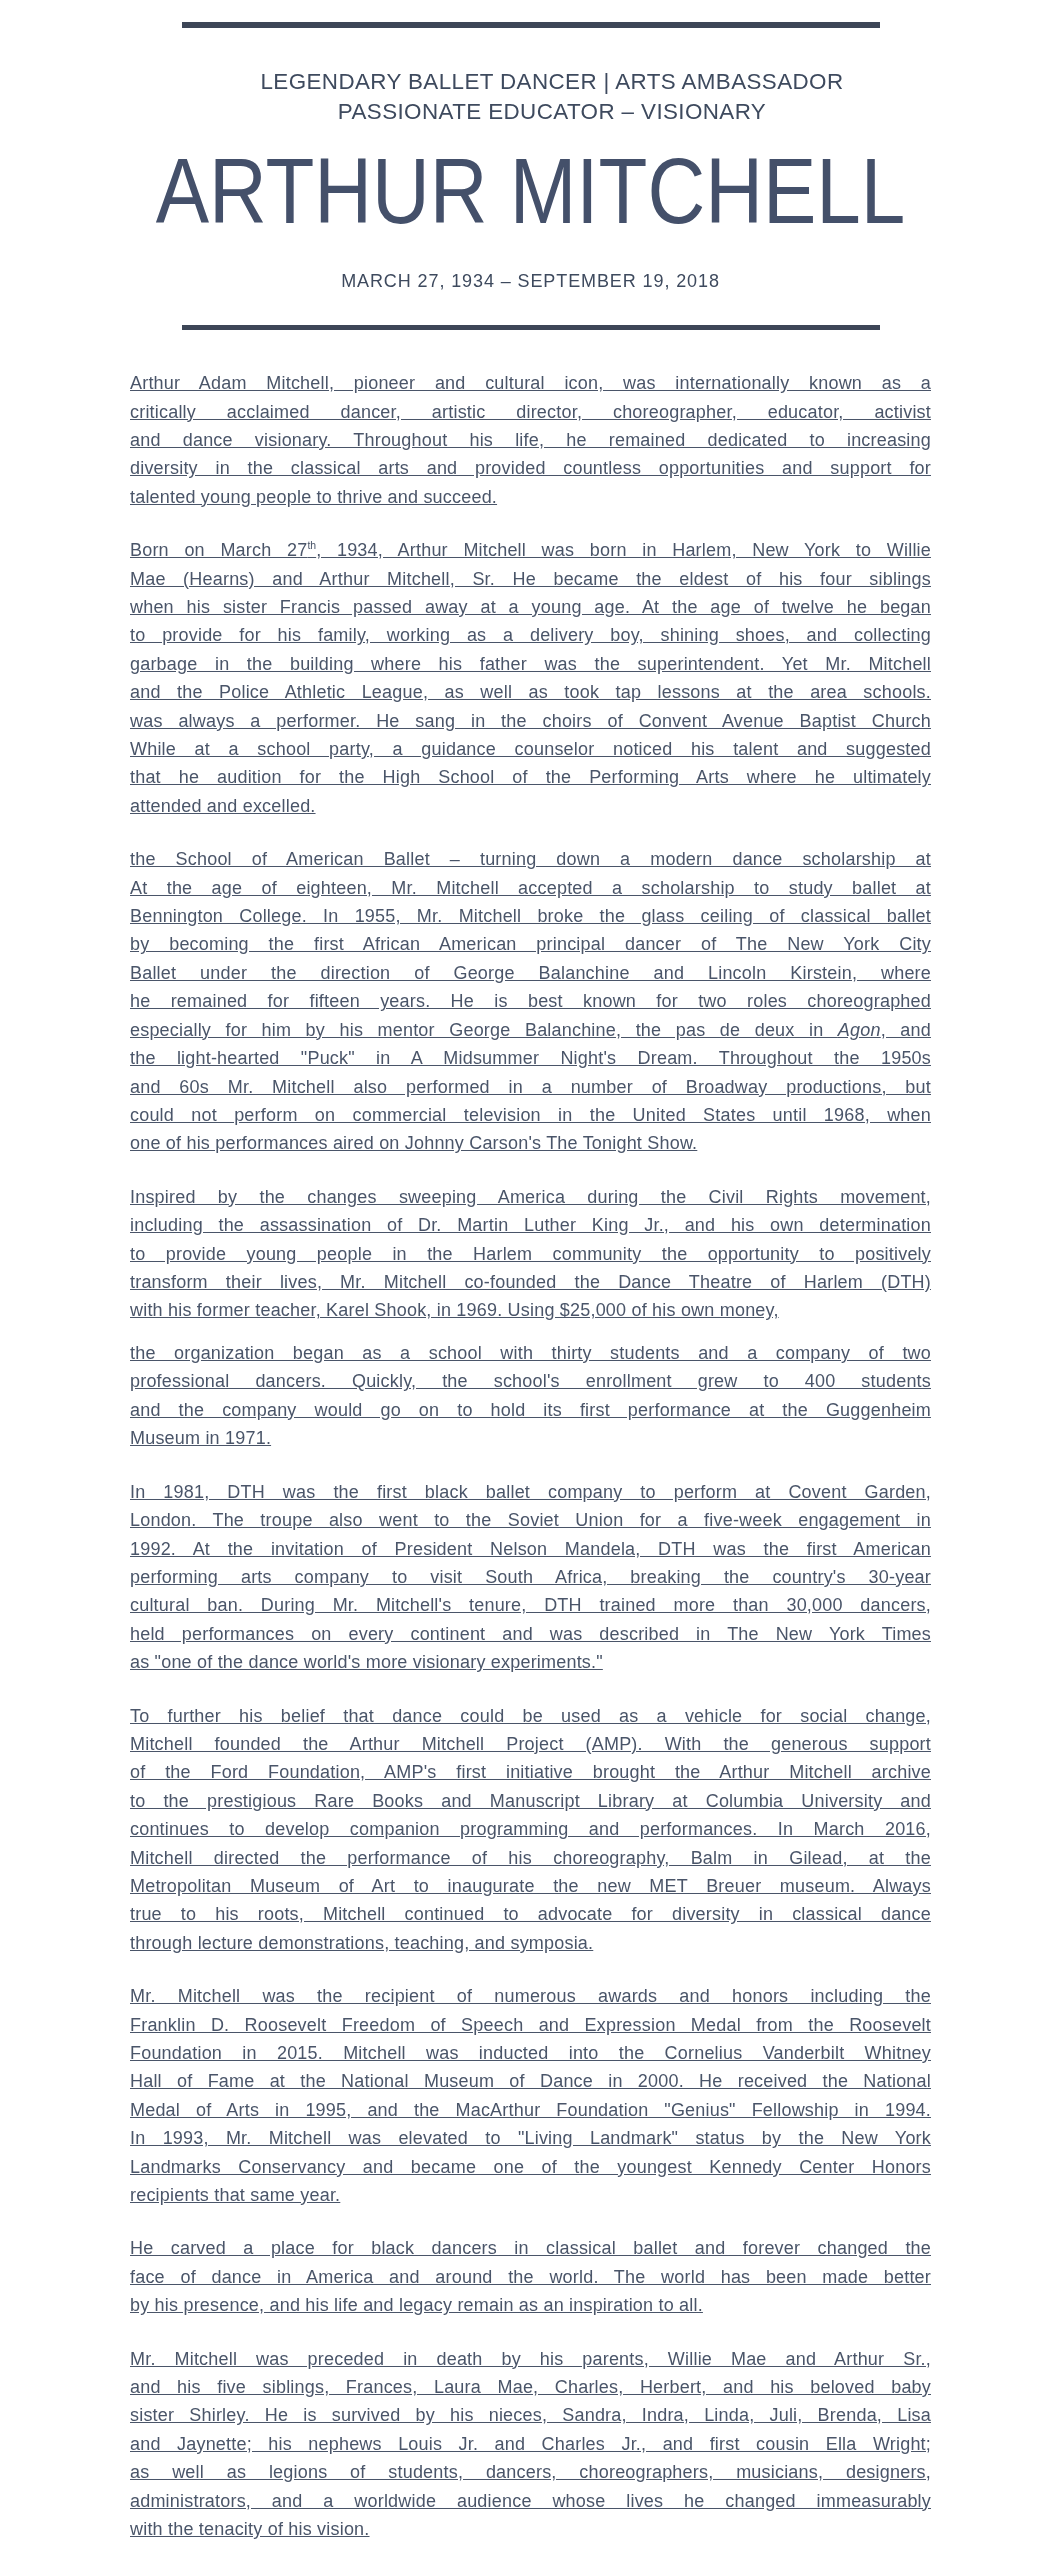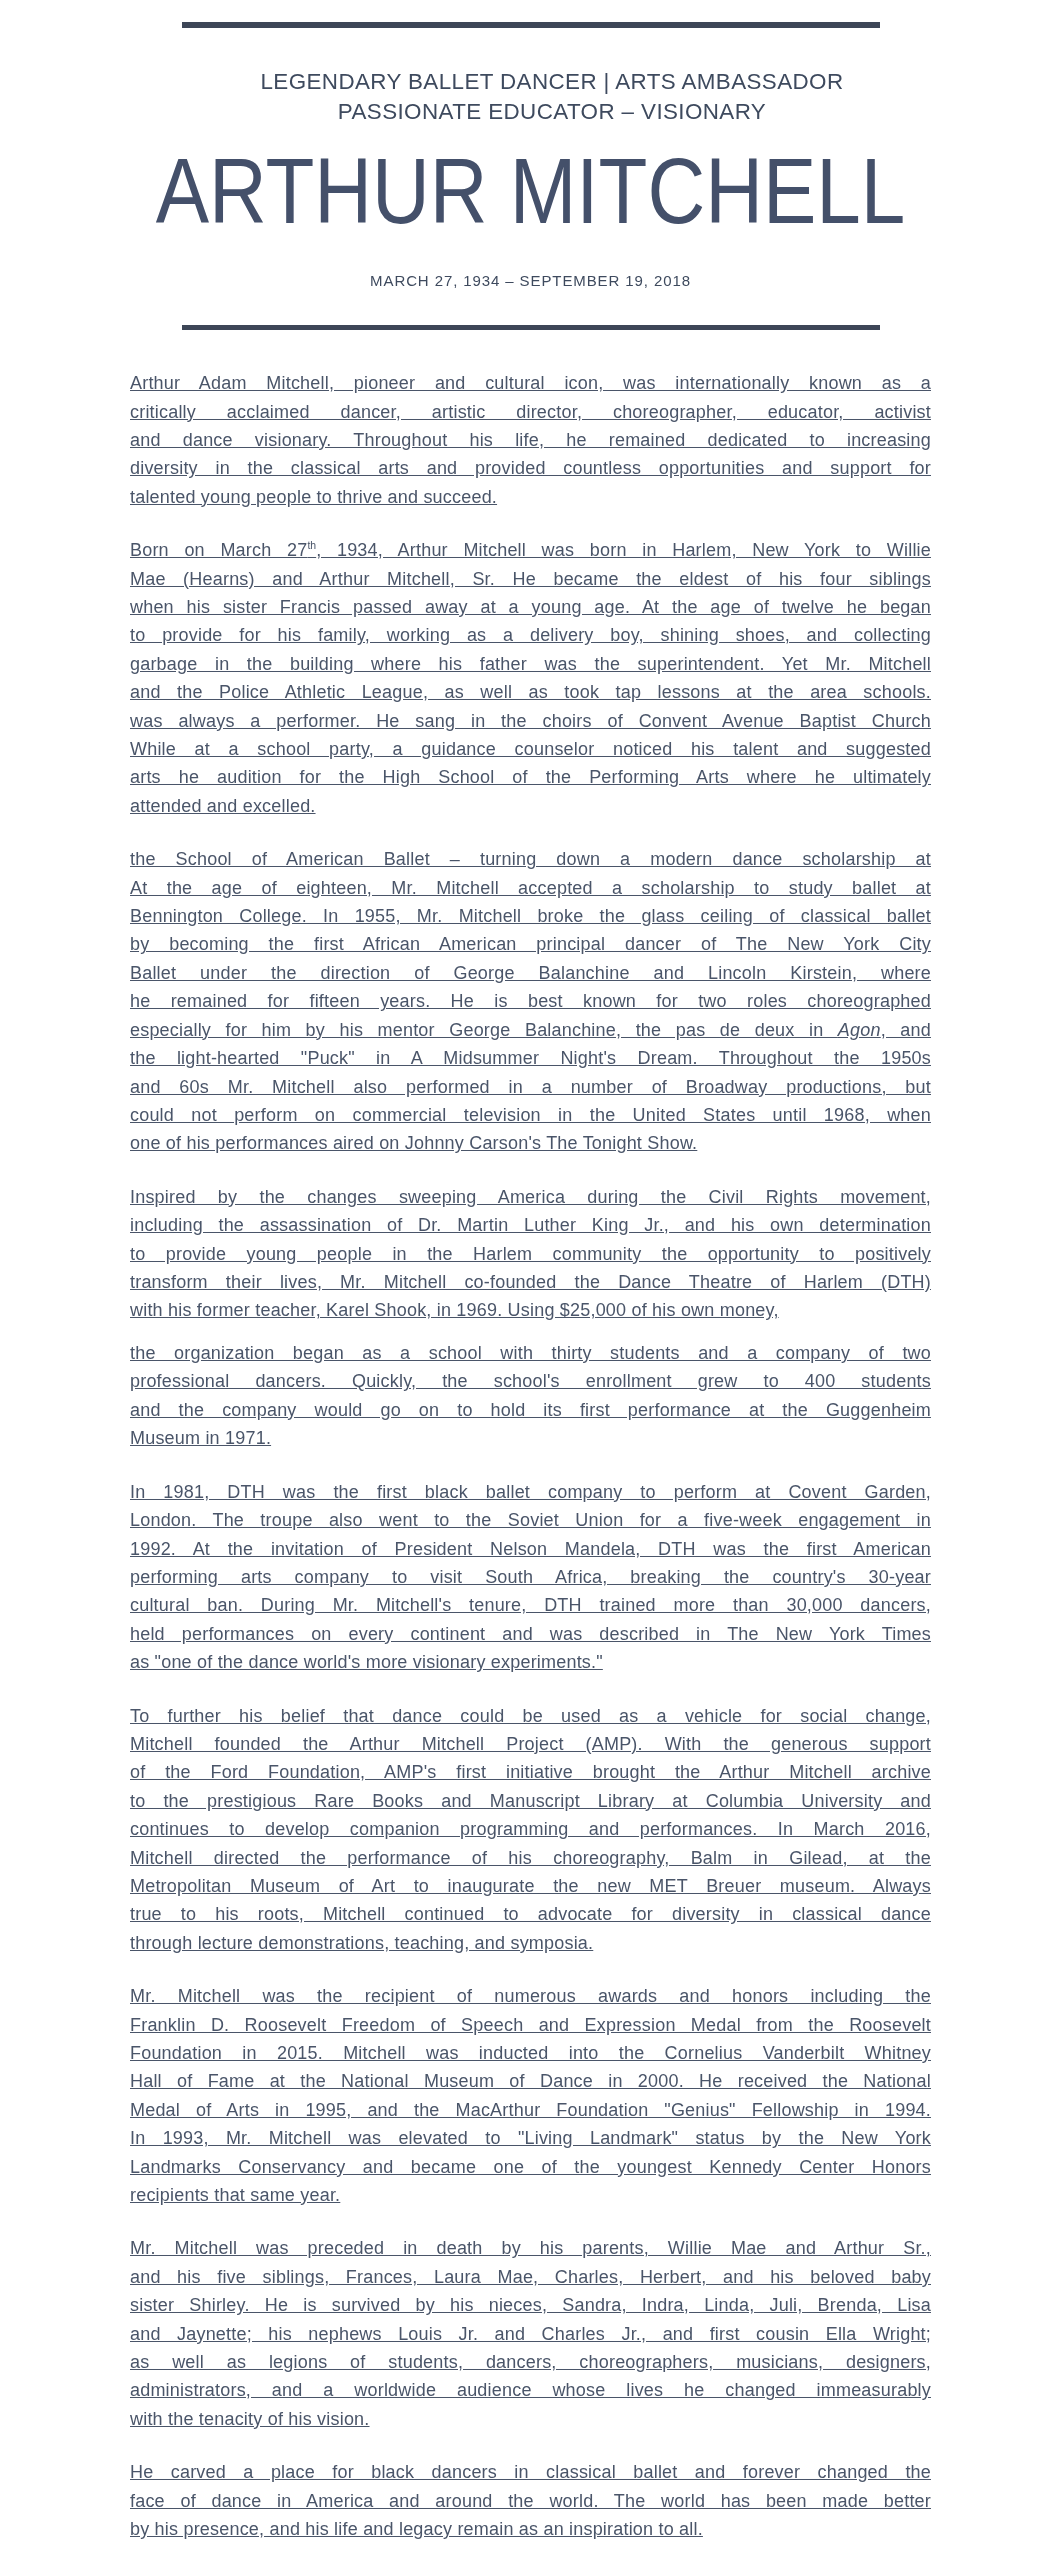--- a/index.html
+++ b/index.html
@@ -41,21 +41,21 @@
     font-weight: 400;
     color: #44506a;
     text-align: center;
     white-space: nowrap;
     transform: scaleX(0.86);
     transform-origin: 50% 50%;
   }
 
   .dates {
     margin-top: 36px;
-    font-size: 15px;
+    font-size: 18px;
     line-height: 26px;
     letter-spacing: 0.9px;
     color: #3e4a5e;
     text-align: center;
     white-space: nowrap;
   }
 
   article {
     width: 801px;
     margin: 39px auto 0 auto;
@@ -113,21 +113,21 @@
       </div>
       <div class="para">
         <div class="jline"><span>Born on March 27</span><sup>th</sup><span>, 1934, Arthur Mitchell was born in Harlem, New York to Willie</span></div>
         <div class="jline"><span>Mae (Hearns) and Arthur Mitchell, Sr. He became the eldest of his four siblings</span></div>
         <div class="jline"><span>when his sister Francis passed away at a young age. At the age of twelve he began</span></div>
         <div class="jline"><span>to provide for his family, working as a delivery boy, shining shoes, and collecting</span></div>
         <div class="jline"><span>garbage in the building where his father was the superintendent. Yet Mr. Mitchell</span></div>
         <div class="jline"><span>and the Police Athletic League, as well as took tap lessons at the area schools.</span></div>
         <div class="jline"><span>was always a performer. He sang in the choirs of Convent Avenue Baptist Church</span></div>
         <div class="jline"><span>While at a school party, a guidance counselor noticed his talent and suggested</span></div>
-        <div class="jline"><span>arts he audition for the High School of the Performing Arts where he ultimately</span></div>
+        <div class="jline"><span>that he audition for the High School of the Performing Arts where he ultimately</span></div>
         <div class="jline last"><span>attended and excelled.</span></div>
       </div>
       <div class="para">
         <div class="jline"><span>the School of American Ballet – turning down a modern dance scholarship at</span></div>
         <div class="jline"><span>At the age of eighteen, Mr. Mitchell accepted a scholarship to study ballet at</span></div>
         <div class="jline"><span>Bennington College. In 1955, Mr. Mitchell broke the glass ceiling of classical ballet</span></div>
         <div class="jline"><span>by becoming the first African American principal dancer of The New York City</span></div>
         <div class="jline"><span>Ballet under the direction of George Balanchine and Lincoln Kirstein, where</span></div>
         <div class="jline"><span>he remained for fifteen years. He is best known for two roles choreographed</span></div>
         <div class="jline"><span>especially for him by his mentor George Balanchine, the pas de deux in </span><i>Agon</i><span>, and</span></div>
@@ -173,29 +173,29 @@
         <div class="jline"><span>Mr. Mitchell was the recipient of numerous awards and honors including the</span></div>
         <div class="jline"><span>Franklin D. Roosevelt Freedom of Speech and Expression Medal from the Roosevelt</span></div>
         <div class="jline"><span>Foundation in 2015. Mitchell was inducted into the Cornelius Vanderbilt Whitney</span></div>
         <div class="jline"><span>Hall of Fame at the National Museum of Dance in 2000. He received the National</span></div>
         <div class="jline"><span>Medal of Arts in 1995, and the MacArthur Foundation "Genius" Fellowship in 1994.</span></div>
         <div class="jline"><span>In 1993, Mr. Mitchell was elevated to "Living Landmark" status by the New York</span></div>
         <div class="jline"><span>Landmarks Conservancy and became one of the youngest Kennedy Center Honors</span></div>
         <div class="jline last"><span>recipients that same year.</span></div>
       </div>
       <div class="para">
+        <div class="jline"><span>He carved a place for black dancers in classical ballet and forever changed the</span></div>
+        <div class="jline"><span>face of dance in America and around the world. The world has been made better</span></div>
+        <div class="jline last"><span>by his presence, and his life and legacy remain as an inspiration to all.</span></div>
+      </div>
+      <div class="para">
         <div class="jline"><span>Mr. Mitchell was preceded in death by his parents, Willie Mae and Arthur Sr.,</span></div>
         <div class="jline"><span>and his five siblings, Frances, Laura Mae, Charles, Herbert, and his beloved baby</span></div>
         <div class="jline"><span>sister Shirley. He is survived by his nieces, Sandra, Indra, Linda, Juli, Brenda, Lisa</span></div>
         <div class="jline"><span>and Jaynette; his nephews Louis Jr. and Charles Jr., and first cousin Ella Wright;</span></div>
         <div class="jline"><span>as well as legions of students, dancers, choreographers, musicians, designers,</span></div>
         <div class="jline"><span>administrators, and a worldwide audience whose lives he changed immeasurably</span></div>
         <div class="jline last"><span>with the tenacity of his vision.</span></div>
       </div>
-      <div class="para">
-        <div class="jline"><span>He carved a place for black dancers in classical ballet and forever changed the</span></div>
-        <div class="jline"><span>face of dance in America and around the world. The world has been made better</span></div>
-        <div class="jline last"><span>by his presence, and his life and legacy remain as an inspiration to all.</span></div>
-      </div>
     </article>
 
 </div>
 
 
 </body></html>

